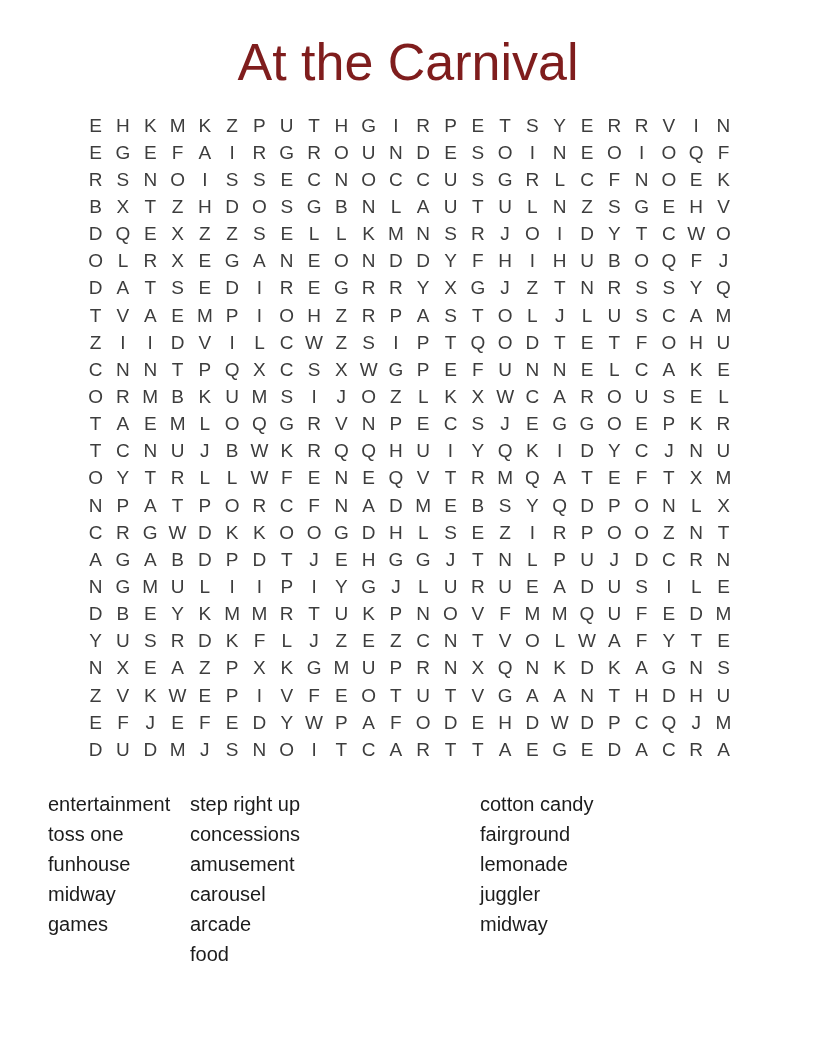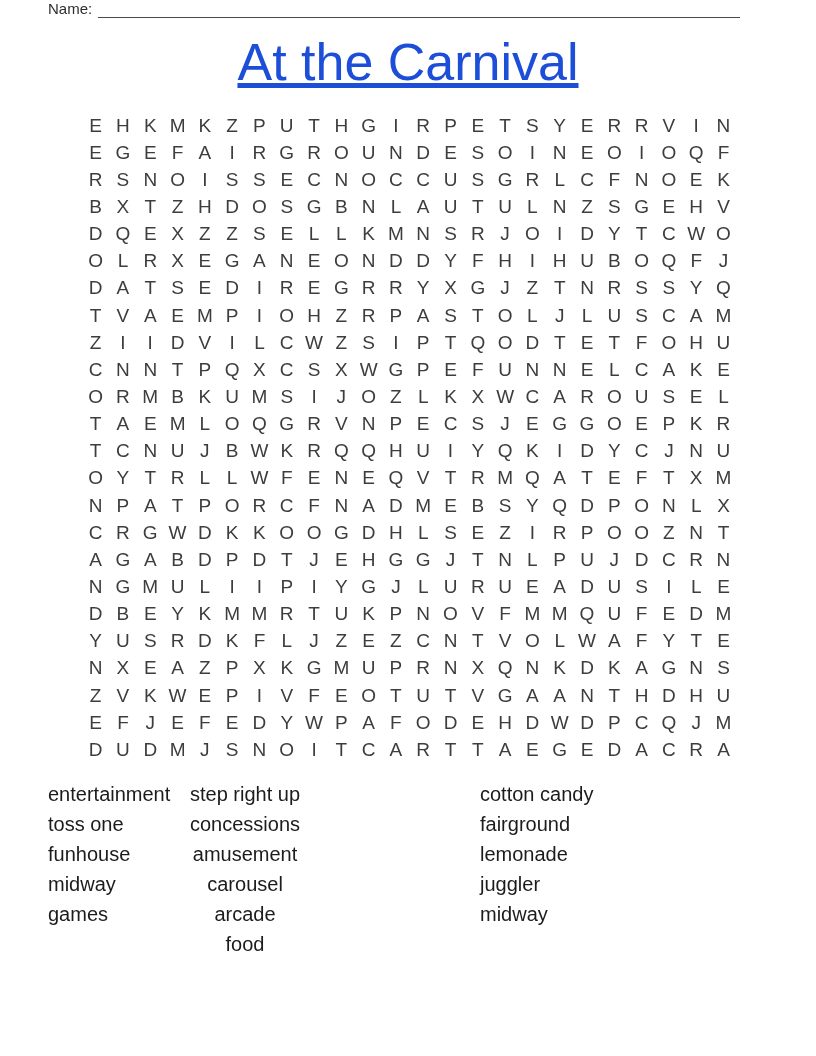--- a/index.html
+++ b/index.html
@@ -33,23 +33,22 @@
   }
 
   
   .title {
     position: absolute;
     left: 0; right: 0; top: 36px;
     text-align: center;
     font-size: 52px;
     font-weight: 400;
     letter-spacing: 0px;
-    color: #1d4ed8;
+    color: #7f1d1d;
     line-height: 1.0;
-    text-decoration: underline;
   }
 
   
   .grid {
     position: absolute;
     left: 82px; top: 112px;
     display: grid;
     grid-template-columns: repeat(24, 27.3px);
     grid-auto-rows: 27.15px;
   }
@@ -62,43 +61,39 @@
   }
 
   
   .words {
     position: absolute;
     left: 48px; top: 779px;
     width: 720px; height: 200px;
   }
   .word-col {
     position: absolute;
-    top: 0;
+    top: 10px;
   }
   .word-col.c1 { left: 0; }
-  .word-col.c2 { left: 142px; text-align: center; }
+  .word-col.c2 { left: 142px; }
   .word-col.c3 { left: 289px; }
   .word-col.c4 { left: 432px; }
   .word-col.c5 { left: 575px; }
   .word-item {
     font-size: 20px;
     line-height: 30px;
     color: #1c1c1c;
     white-space: nowrap;
   }
 </style>
 </head>
 <body>
 
 <div class="page">
 
-  <div class="name-row">
-    <span class="name-label">Name:</span>
-    <span class="name-line"></span>
-  </div>
 
   <h1 class="title">At the Carnival</h1>
 
   <div class="grid">
       <span class="cell">E</span>
       <span class="cell">H</span>
       <span class="cell">K</span>
       <span class="cell">M</span>
       <span class="cell">K</span>
       <span class="cell">Z</span>

